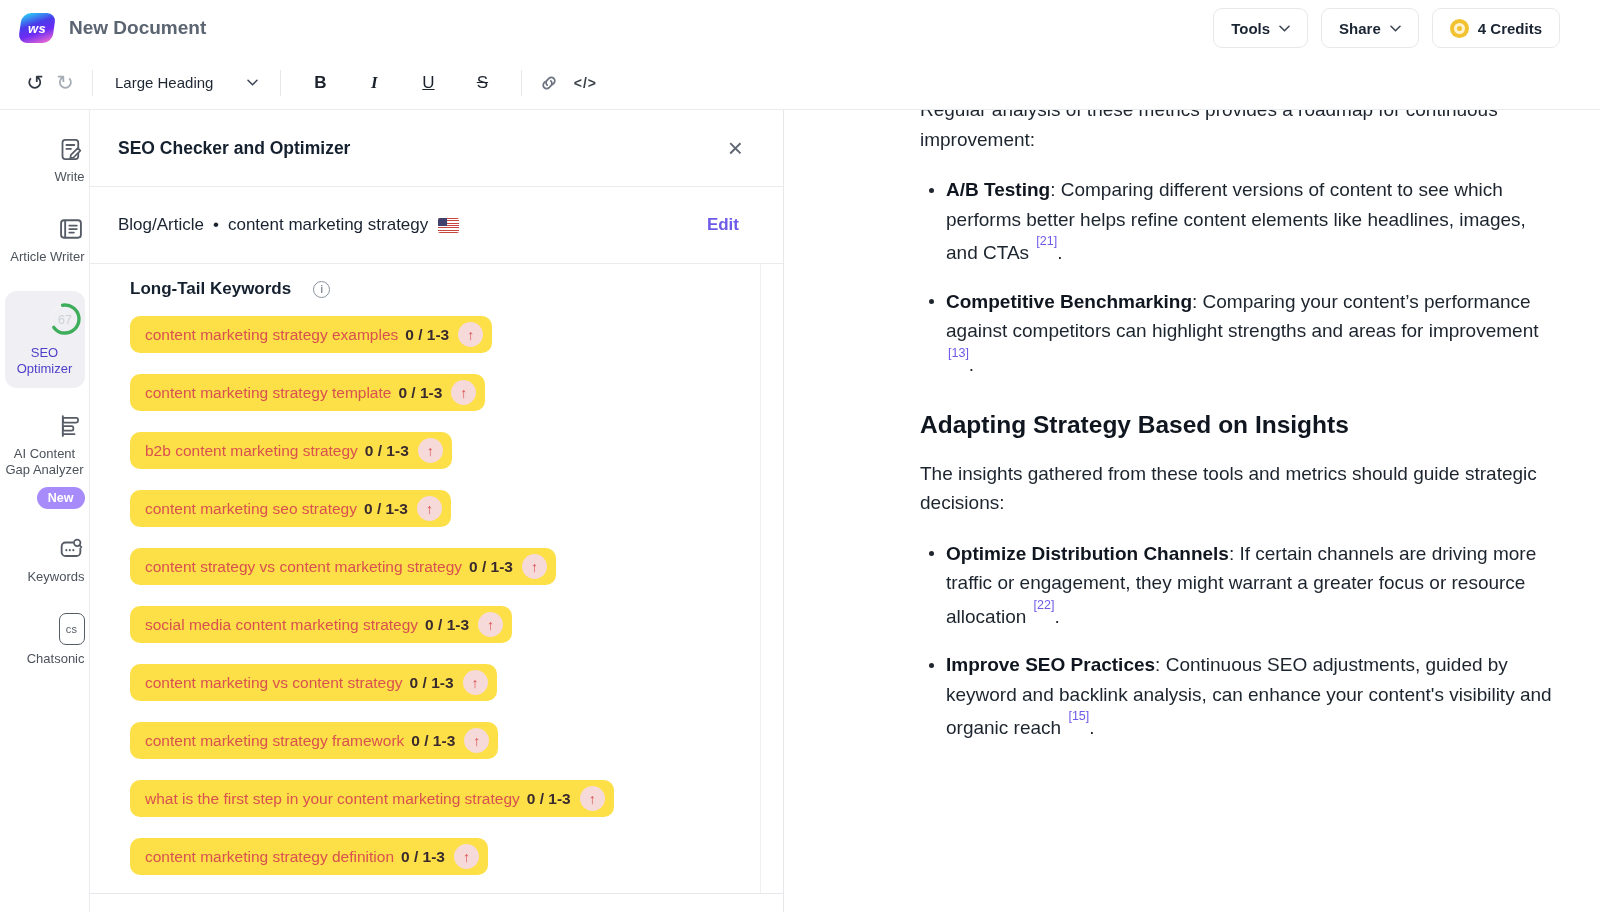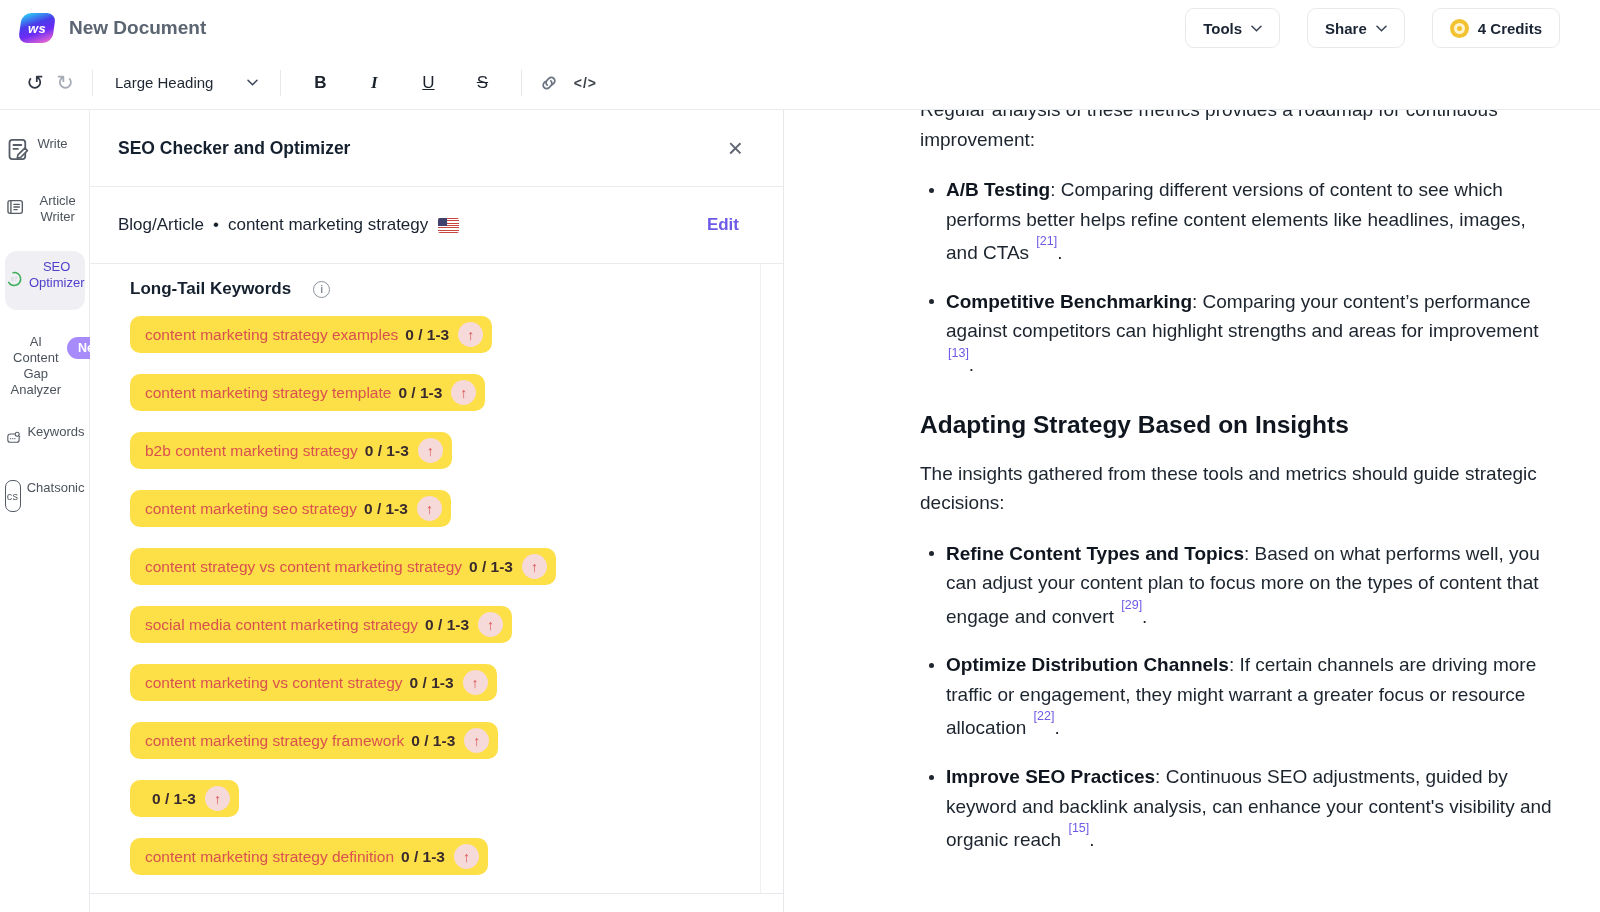--- a/index.html
+++ b/index.html
@@ -9,21 +9,21 @@
   .app { width:1600px; height:912px; display:flex; flex-direction:column; background:#fff; }
 
   
   .topbar { height:56px; display:flex; align-items:center; justify-content:space-between; padding:0 40px 0 20px; }
   .brand { display:flex; align-items:center; }
   .logo { width:34px; height:30px; border-radius:9px; transform:skewX(-8deg);
     background:linear-gradient(160deg,#2BC8F5 6%,#4A3BEA 38%,#6B2BF5 62%,#EF6ACF 96%);
     display:flex; align-items:center; justify-content:center; }
   .logo span { transform:skewX(8deg); color:#fff; font-weight:700; font-size:13px; font-style:italic; letter-spacing:.5px; }
   .doc-title { margin-left:15px; font-size:19px; font-weight:600; color:#5B6471; }
-  .topbar-right { display:flex; align-items:center; gap:27px; }
+  .topbar-right { display:flex; align-items:center; gap:13px; }
   .tb-btn { display:flex; align-items:center; gap:9px; height:40px; padding:0 17px; background:#fff;
     border:1px solid #E6E8EA; border-radius:9px; font-size:15px; font-weight:600; color:#1A2433; cursor:pointer;
     font-family:inherit; }
   .chev { width:11px; height:7px; }
   .coin { width:19px; height:19px; border-radius:50%; background:#F2C230; display:flex; align-items:center; justify-content:center; }
   .coin-in { width:11px; height:11px; border-radius:50%; background:#FDF3D0; display:flex; align-items:center; justify-content:center; }
   .coin-dot { width:5px; height:5px; border-radius:50%; background:#F2C230; }
 
   
   .toolbar { height:54px; display:flex; align-items:center; padding-left:20px; border-bottom:1px solid #EAEBED; }
@@ -39,21 +39,21 @@
   .fmt.i { font-family:"Liberation Serif", serif; font-style:italic; font-weight:600; }
   .fmt.u { text-decoration:underline; }
   .fmt.s { text-decoration:line-through; }
   .code-btn { font-size:14px; font-weight:700; color:#3A4149; letter-spacing:1px; margin-left:6px; }
 
   
   .main { flex:1; display:flex; min-height:0; }
 
   
   .sidebar { width:90px; border-right:1px solid #EBECEF; display:flex; flex-direction:column; align-items:center; flex-shrink:0; }
-  .side-item { width:80px; display:flex; flex-direction:row; align-items:flex-start; gap:6px;
+  .side-item { width:80px; display:flex; flex-direction:column; align-items:flex-end; gap:6px;
     font-size:13px; color:#4C525C; text-align:center; line-height:16px; cursor:pointer; }
   .si-write { margin-top:26px; }
   .si-article { margin-top:30px; }
   .si-seo { margin-top:26px; background:#EFEFF4; border-radius:12px; padding:8px 0 11px; color:#4F3FC9; font-weight:500; }
   .si-gap { margin-top:24px; }
   .si-kw { margin-top:26px; }
   .si-cs { margin-top:28px; }
   .badge-new { margin-top:3px; background:#A78BFA; color:#fff; font-size:12.5px; font-weight:600;
     padding:3px 11px; border-radius:999px; }
   .cs-box { width:26px; height:32px; border:1.6px solid #565C66; border-radius:7px; display:flex;
@@ -268,20 +268,21 @@
           <span class="pill-text">content marketing vs content strategy</span>
           <span class="pill-count">0 / 1-3</span>
           <span class="pill-arrow">↑</span>
         </div>
         <div class="pill">
           <span class="pill-text">content marketing strategy framework</span>
           <span class="pill-count">0 / 1-3</span>
           <span class="pill-arrow">↑</span>
         </div>
         <div class="pill">
+          <span class="pill-text">what is the first step in your content marketing strategy</span>
           <span class="pill-count">0 / 1-3</span>
           <span class="pill-arrow">↑</span>
         </div>
         <div class="pill">
           <span class="pill-text">content marketing strategy definition</span>
           <span class="pill-count">0 / 1-3</span>
           <span class="pill-arrow">↑</span>
         </div>
 
         <div class="gutter"></div>
@@ -292,21 +293,20 @@
     <section class="doc">
       <div class="doc-inner">
         <p class="intro">Regular analysis of these metrics provides a roadmap for continuous improvement:</p>
         <ul>
           <li><span class="term">A/B Testing</span><span>: Comparing different versions of content to see which performs better helps refine content elements like headlines, images, and CTAs </span><sup class="cite">[21]</sup><span>.</span></li>
           <li><span class="term">Competitive Benchmarking</span><span>: Comparing your content’s performance against competitors can highlight strengths and areas for improvement </span><sup class="cite">[13]</sup><span>.</span></li>
         </ul>
         <h2>Adapting Strategy Based on Insights</h2>
         <p class="para">The insights gathered from these tools and metrics should guide strategic decisions:</p>
         <ul>
-          <li><span class="term">Refine Content Types and Topics</span><span>: Based on what performs well, you can adjust your content plan to focus more on the types of content that engage and convert </span><sup class="cite">[29]</sup><span>.</span></li>
           <li><span class="term">Optimize Distribution Channels</span><span>: If certain channels are driving more traffic or engagement, they might warrant a greater focus or resource allocation </span><sup class="cite">[22]</sup><span>.</span></li>
           <li><span class="term">Improve SEO Practices</span><span>: Continuous SEO adjustments, guided by keyword and backlink analysis, can enhance your content's visibility and organic reach </span><sup class="cite">[15]</sup><span>.</span></li>
         </ul>
       </div>
     </section>
 
   </div>
 </div>
 
 </body></html>

